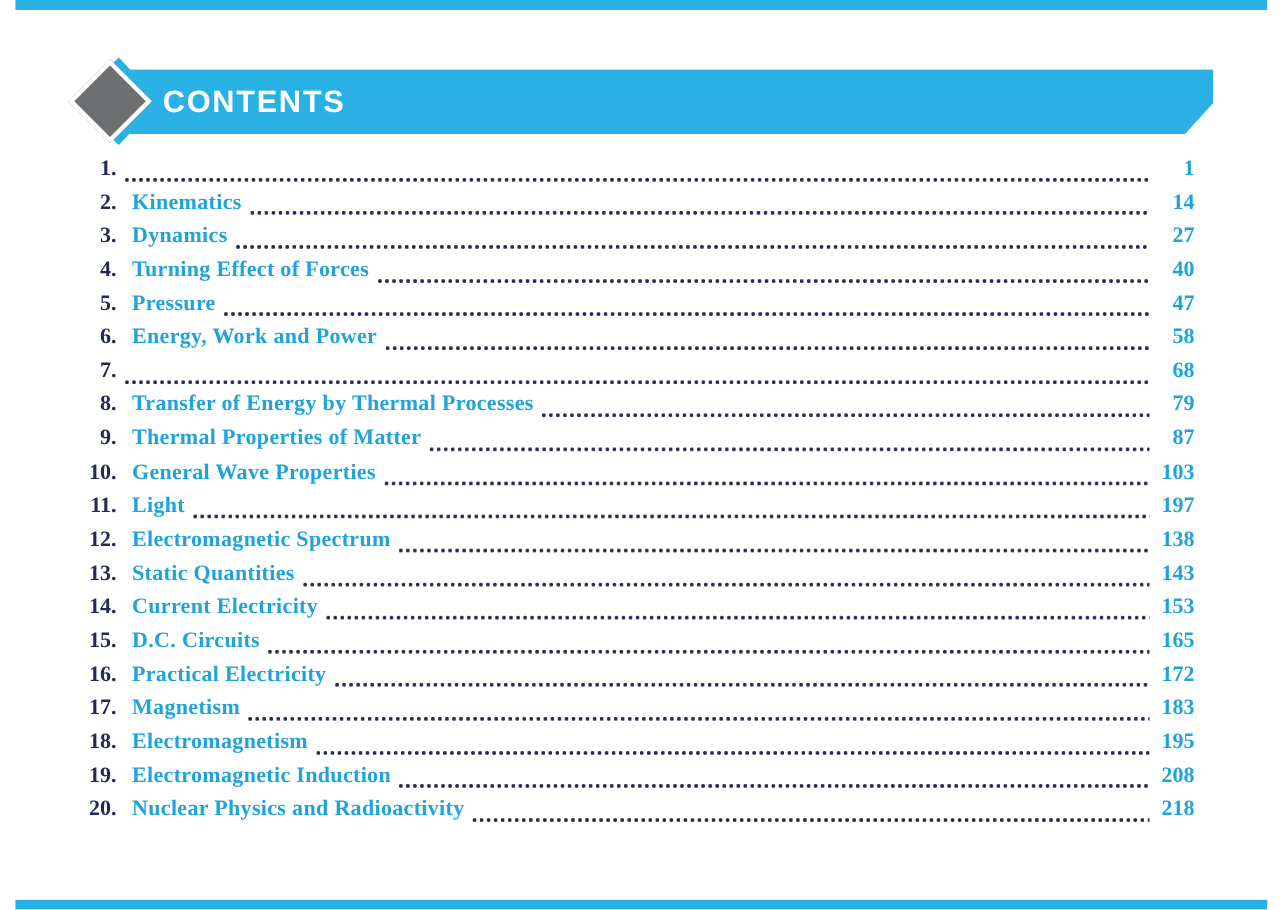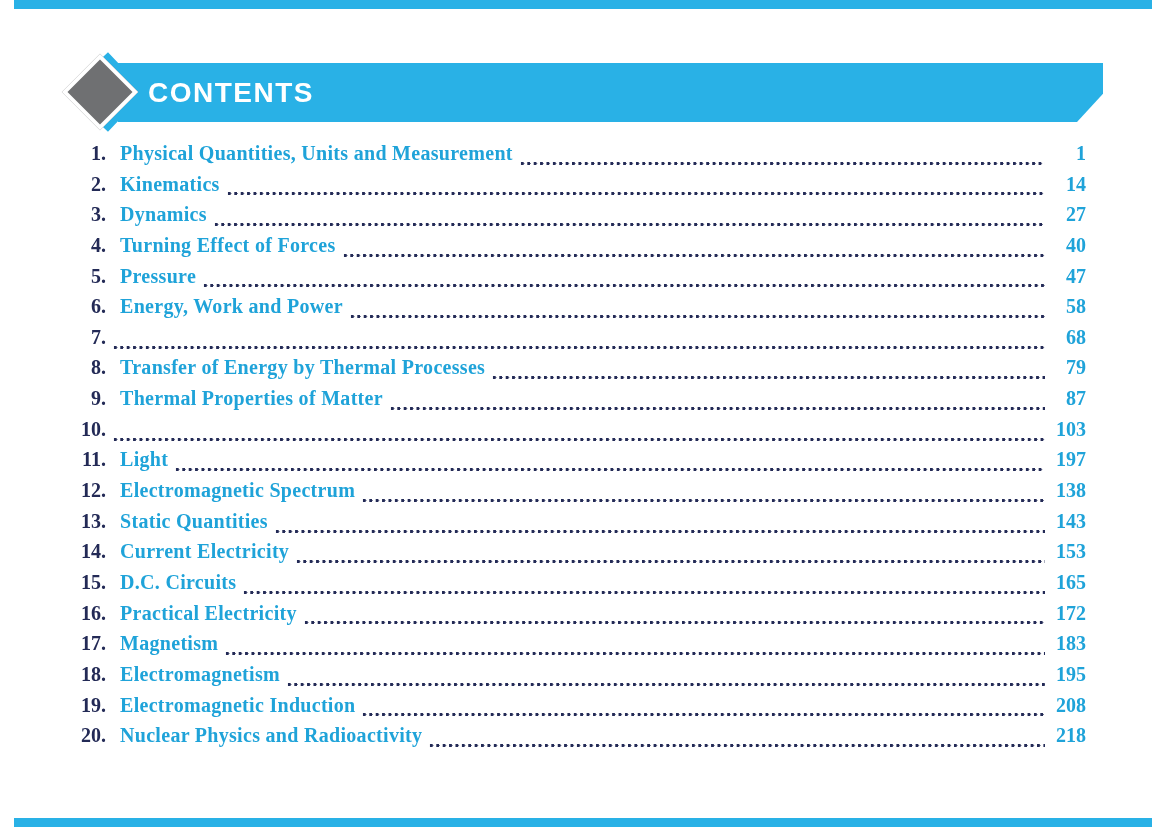--- a/index.html
+++ b/index.html
@@ -122,21 +122,20 @@
 
   <svg class="chevron-svg" viewBox="0 0 120 110" aria-hidden="true">
     <polyline points="44,16 78,52 44,88" fill="none" stroke="#29B1E6" stroke-width="11" class="chevron-stroke"></polyline>
   </svg>
 
   <div class="diamond"></div>
 
   <div class="toc">
     <div class="toc-row">
         <span class="toc-num">1.</span>
-        <span class="toc-title">Physical Quantities, Units and Measurement</span>
         <span class="toc-leader"></span>
         <span class="toc-page">1</span>
       </div>
       <div class="toc-row">
         <span class="toc-num">2.</span>
         <span class="toc-title">Kinematics</span>
         <span class="toc-leader"></span>
         <span class="toc-page">14</span>
       </div>
       <div class="toc-row">
@@ -175,20 +174,21 @@
         <span class="toc-page">79</span>
       </div>
       <div class="toc-row">
         <span class="toc-num">9.</span>
         <span class="toc-title">Thermal Properties of Matter</span>
         <span class="toc-leader"></span>
         <span class="toc-page">87</span>
       </div>
       <div class="toc-row">
         <span class="toc-num">10.</span>
+        <span class="toc-title">General Wave Properties</span>
         <span class="toc-leader"></span>
         <span class="toc-page">103</span>
       </div>
       <div class="toc-row">
         <span class="toc-num">11.</span>
         <span class="toc-title">Light</span>
         <span class="toc-leader"></span>
         <span class="toc-page">197</span>
       </div>
       <div class="toc-row">

